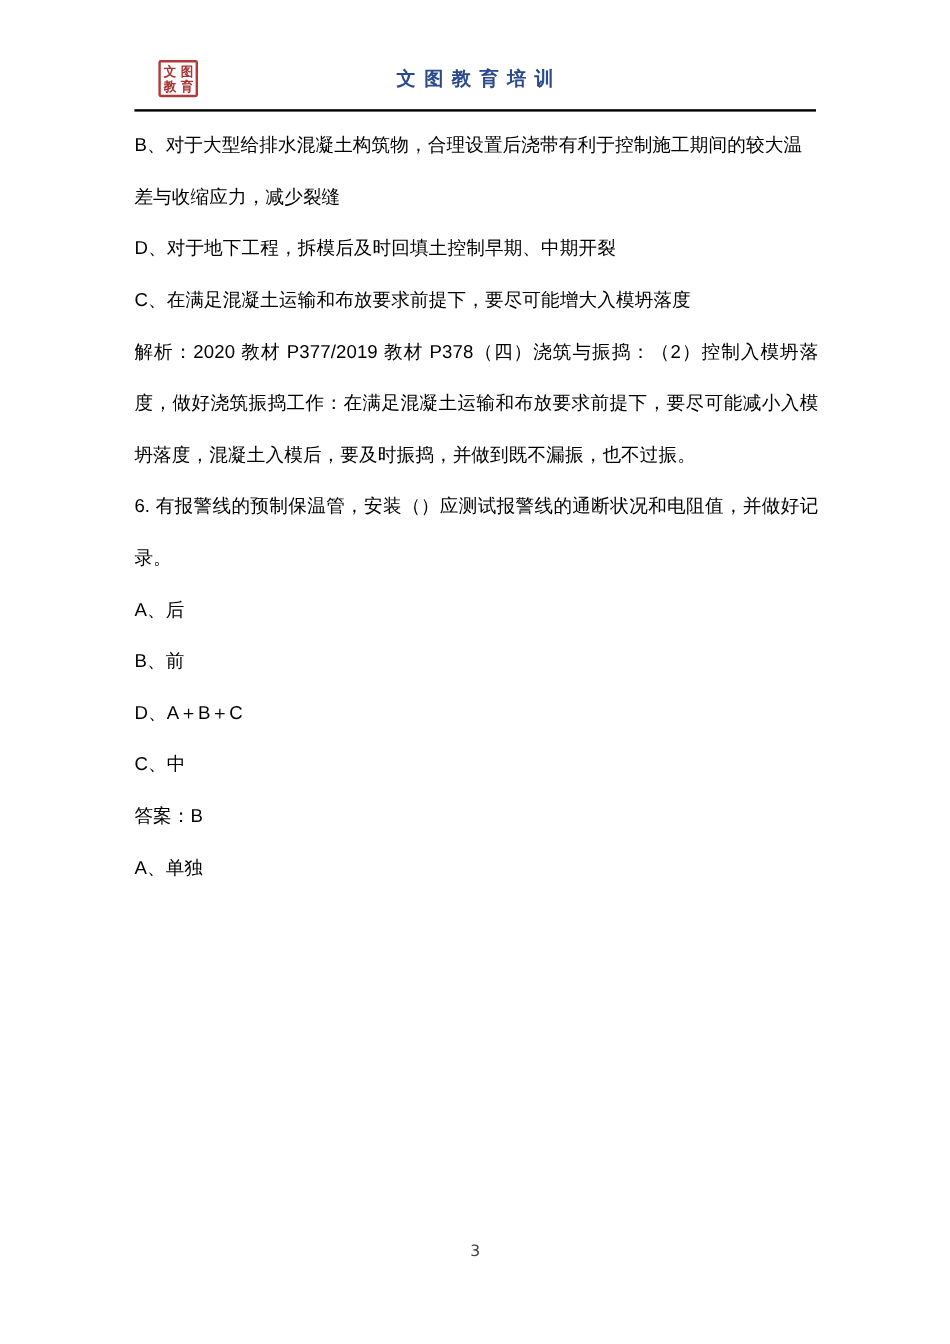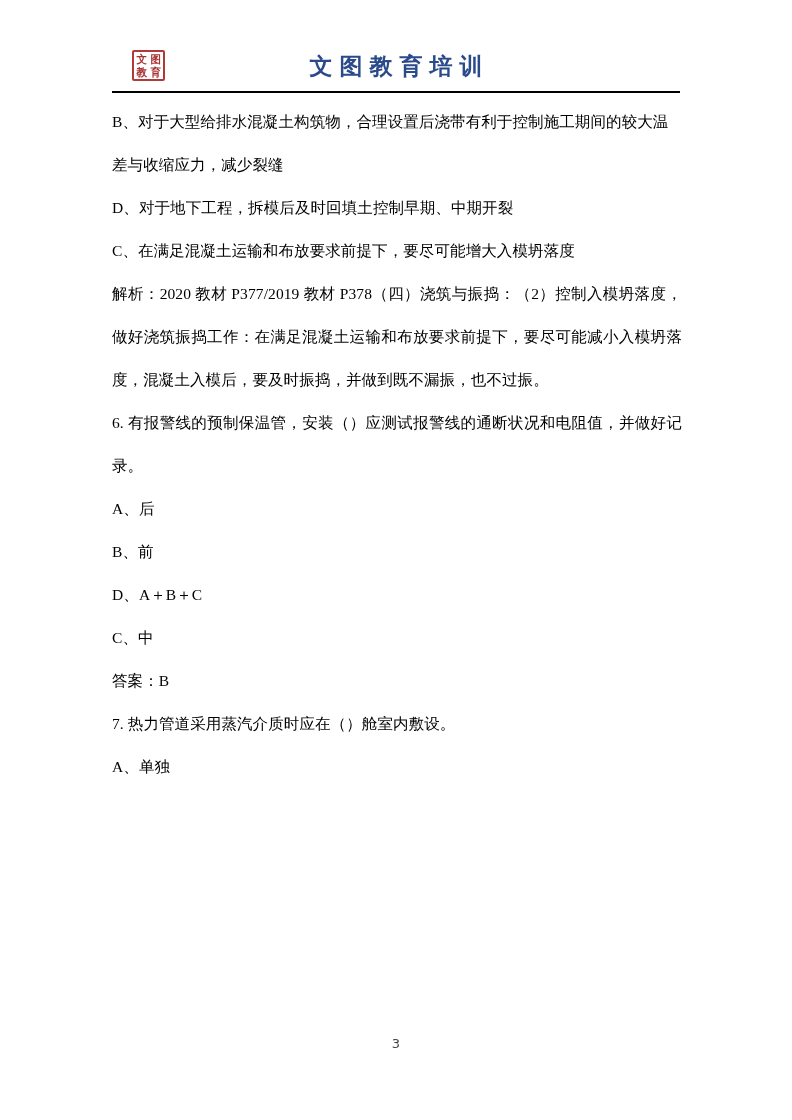--- a/index.html
+++ b/index.html
@@ -59,21 +59,21 @@
     font-weight: bold;
     letter-spacing: 0;
     transform: scaleX(0.95);
   }
   .header-title {
     position: absolute;
     left: 0;
     top: 8px;
     width: 568px;
     text-align: center;
-    font-size: 23px;
+    font-size: 16px;
     line-height: 28px;
     color: #2b4a8b;
     letter-spacing: 7px;
     font-weight: 700;
     text-indent: 7px;
     font-family: "DejaVu Sans", "Liberation Sans", sans-serif;
   }
   .header-rule {
     position: absolute;
     left: 112px;
@@ -91,21 +91,21 @@
     width: 570px;
   }
   .para {
     font-size: 15.5px;
     line-height: 43px;
     color: #000000;
     text-align: justify;
     text-justify: inter-ideograph;
     margin: 0;
     letter-spacing: 0.1px;
-    font-family: Liberation Serif, serif;
+    font-family: Liberation Sans, sans-serif;
   }
   .para.opt {
     text-align: left;
   }
   .para.q {
     text-align: justify;
   }
 
   
   .footer {
@@ -140,21 +140,20 @@
       <p class="para opt">B、对于大型给排水混凝土构筑物，合理设置后浇带有利于控制施工期间的较大温差与收缩应力，减少裂缝</p>
       <p class="para opt">D、对于地下工程，拆模后及时回填土控制早期、中期开裂</p>
       <p class="para opt">C、在满足混凝土运输和布放要求前提下，要尽可能增大入模坍落度</p>
       <p class="para q">解析：2020 教材 P377/2019 教材 P378（四）浇筑与振捣：（2）控制入模坍落度，做好浇筑振捣工作：在满足混凝土运输和布放要求前提下，要尽可能减小入模坍落度，混凝土入模后，要及时振捣，并做到既不漏振，也不过振。</p>
       <p class="para q">6. 有报警线的预制保温管，安装（）应测试报警线的通断状况和电阻值，并做好记录。</p>
       <p class="para opt">A、后</p>
       <p class="para opt">B、前</p>
       <p class="para opt">D、A＋B＋C</p>
       <p class="para opt">C、中</p>
       <p class="para opt">答案：B</p>
-      <p class="para q">7. 热力管道采用蒸汽介质时应在（）舱室内敷设。</p>
       <p class="para opt">A、单独</p>
     </div>
 
   <div class="footer">
     <span>3</span>
   </div>
 
 </div>
 
 </body></html>

